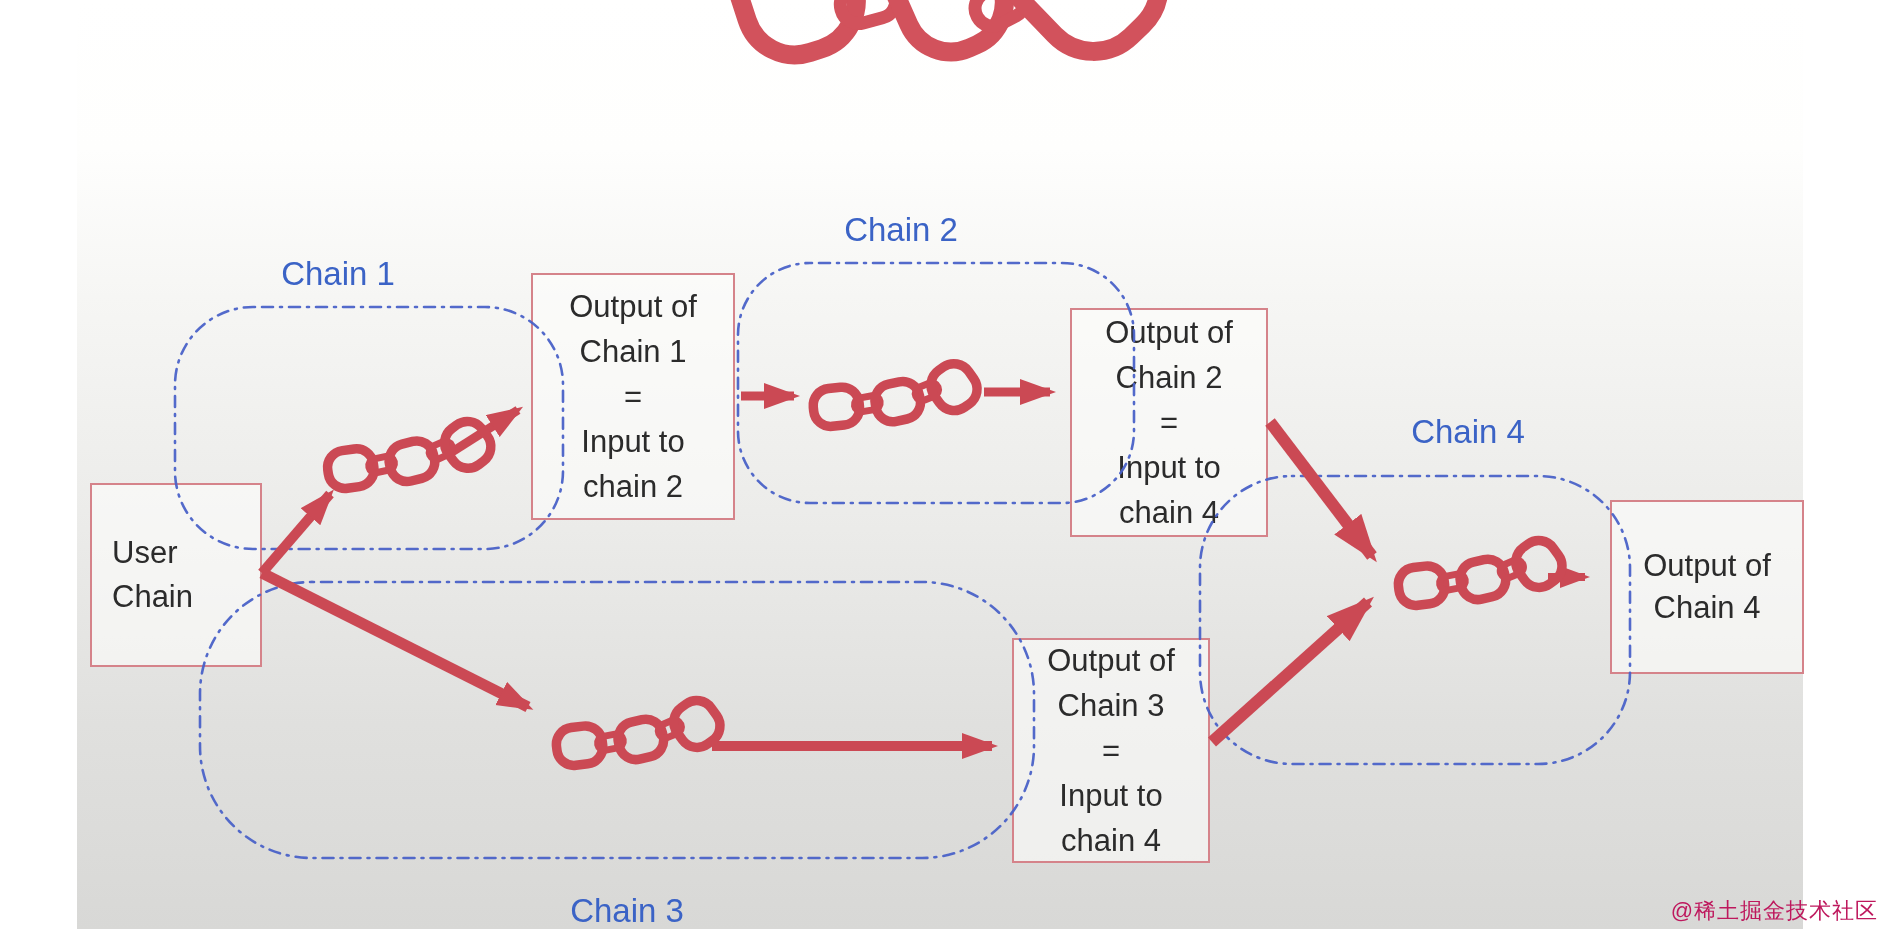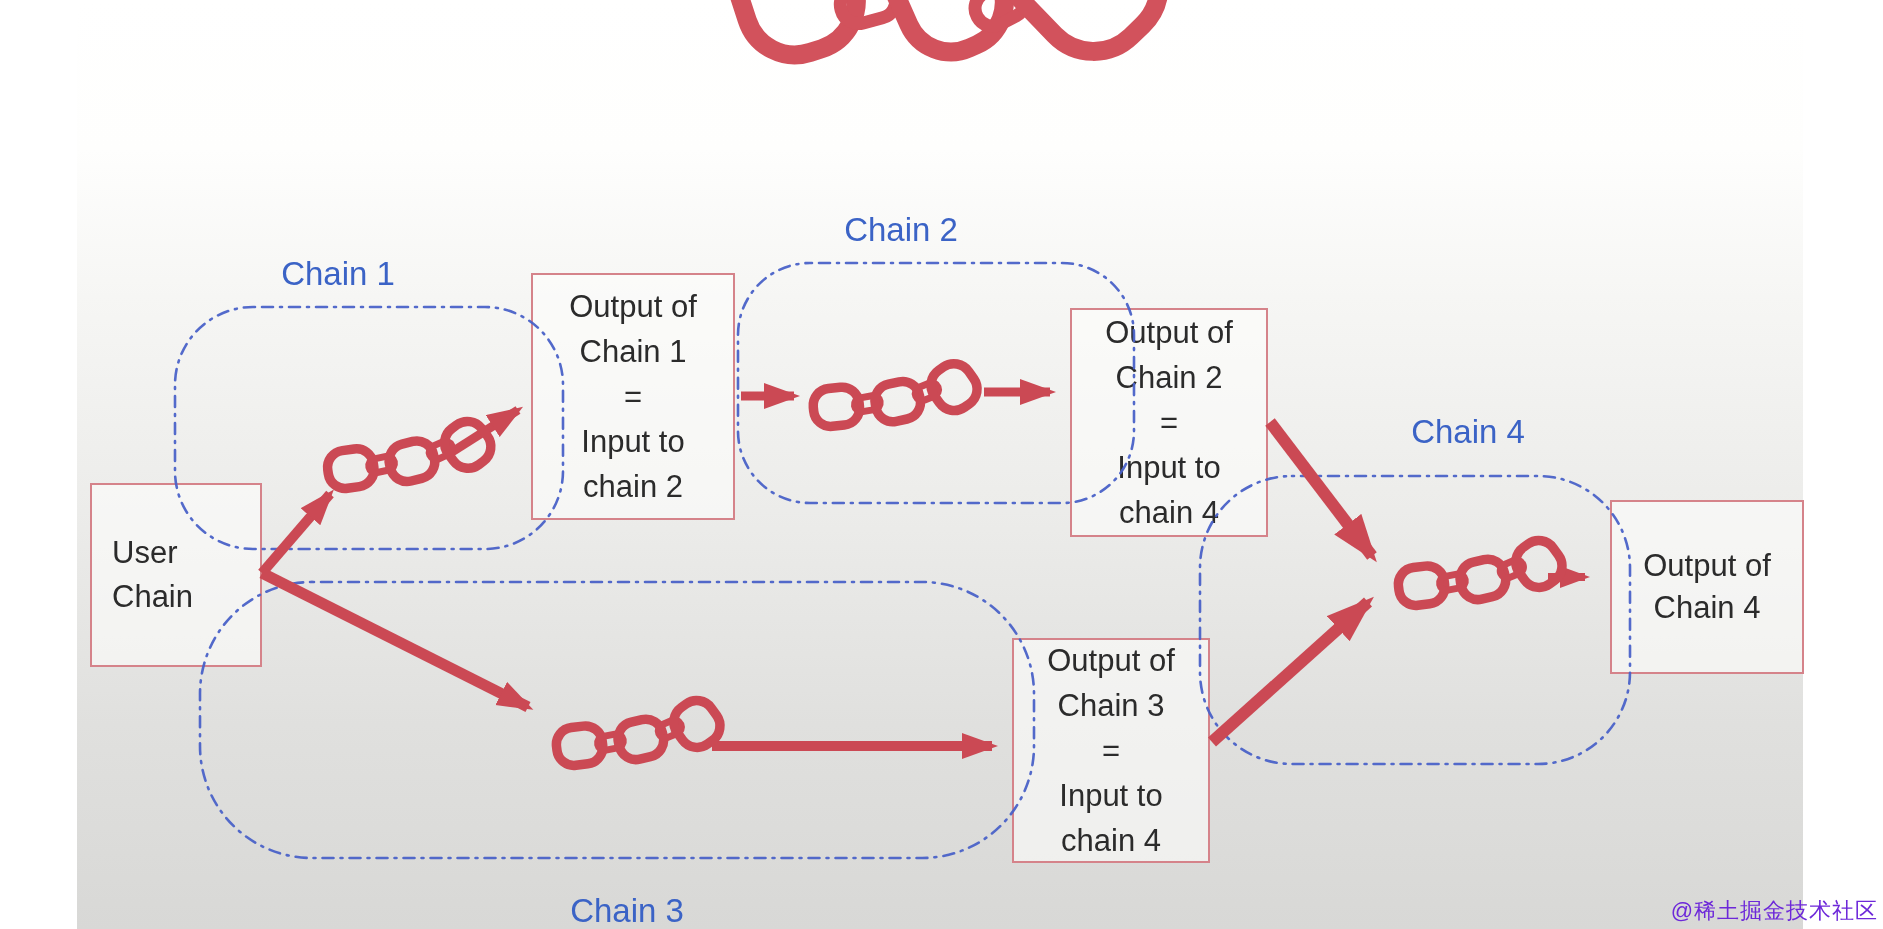--- a/index.html
+++ b/index.html
@@ -32,21 +32,21 @@
     position:absolute;z-index:3;color:#3b63c6;font-size:33px;font-weight:500;
     white-space:nowrap;transform:translateX(-50%);
   }
   #chain1-label{left:338px;top:255px;}
   #chain2-label{left:901px;top:211px;}
   #chain3-label{left:627px;top:892px;}
   #chain4-label{left:1468px;top:413px;}
   #overlay-svg{position:absolute;left:0;top:0;z-index:2;pointer-events:none;}
   #watermark{
     position:absolute;z-index:4;right:5px;top:896px;
-    color:#6d28d9;font-size:22px;letter-spacing:1px;white-space:nowrap;margin-left:23px;
+    color:#be185d;font-size:22px;letter-spacing:1px;white-space:nowrap;margin-left:23px;
   }
 </style>
 </head>
 <body>
 
 <div id="frame">
   <div id="slide"></div>
 
   <div class="diagram-box" id="user-input-box">
     <span>User</span>

